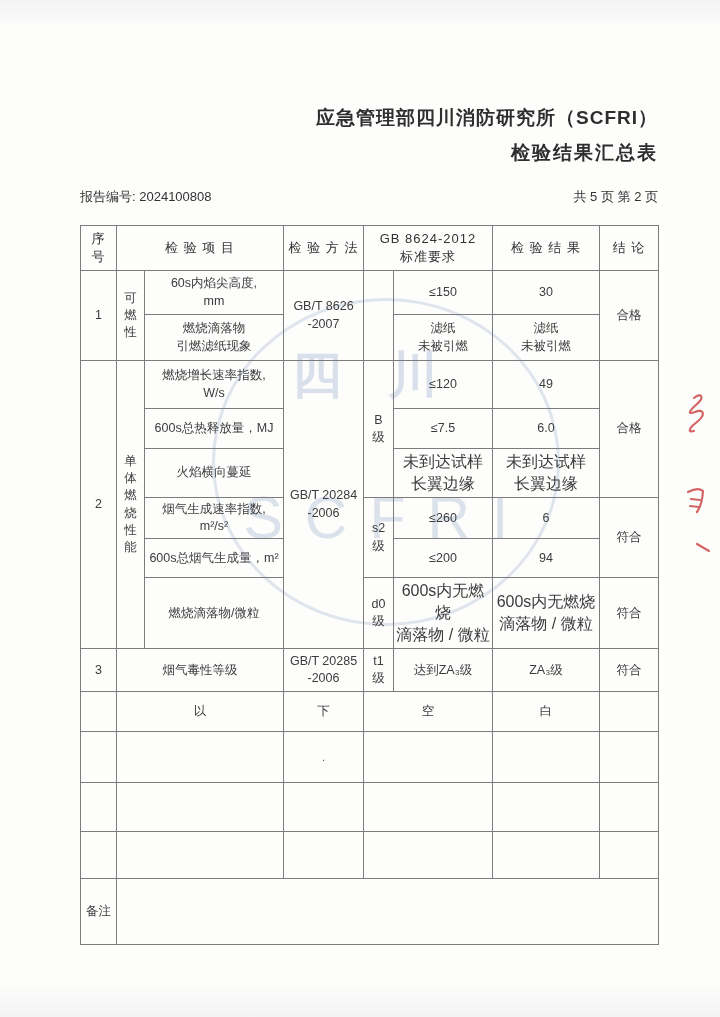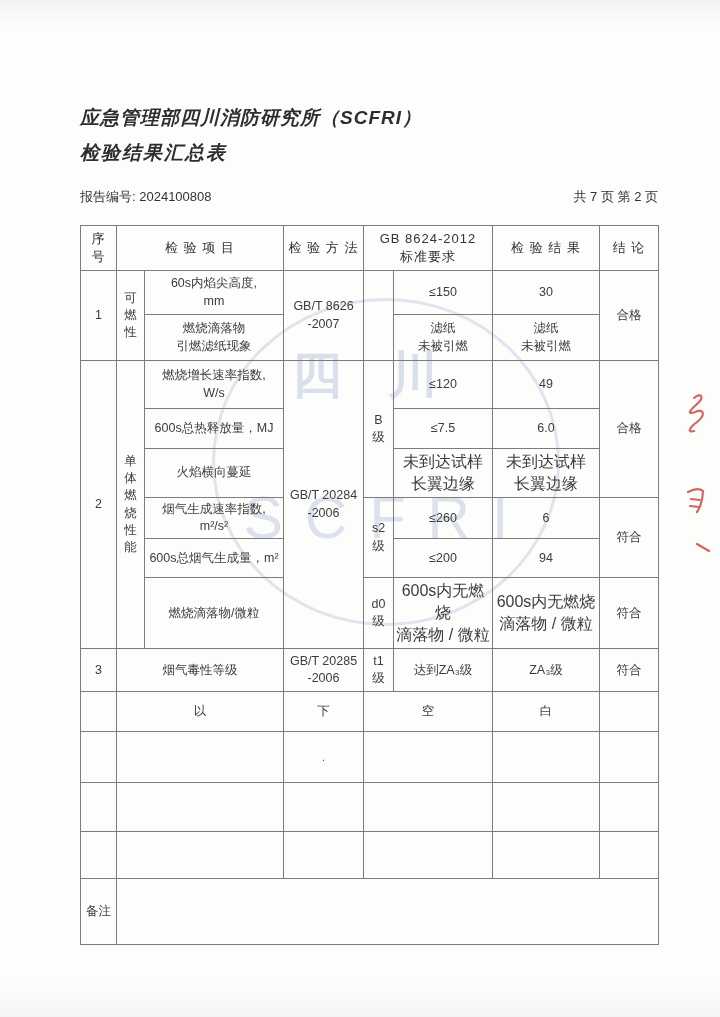--- a/index.html
+++ b/index.html
@@ -4,21 +4,21 @@
 <style>
   html,body{margin:0;padding:0;}
   body{
     width:720px;height:1017px;position:relative;overflow:hidden;
     background:#fdfdfc;
     font-family:"Liberation Sans","DejaVu Sans",sans-serif;
     color:#3a3a3a;
   }
   .page{position:absolute;inset:0;background:linear-gradient(180deg,#f3f3f5 0px,#fdfdfc 28px,#fdfdfc 980px,#f4f4f4 1017px);}
   .content{position:absolute;left:80px;top:100px;width:578px;}
-  .title-block{text-align:left;font-style:italic;}
+  .title-block{text-align:right;}
   .title-line{font-size:19px;font-weight:700;line-height:35px;letter-spacing:1px;color:#2e2e2e;}
   .title-line.sub{letter-spacing:2px;}
   .meta-row{display:flex;justify-content:space-between;align-items:flex-end;margin-top:18px;font-size:13px;color:#333;}
   table.report{
     border-collapse:collapse;table-layout:fixed;width:578px;margin-top:7px;
     font-size:12.5px;color:#3c3c3c;
   }
   table.report td{
     border:1px solid #7c7c7c;
     text-align:center;vertical-align:middle;
@@ -48,21 +48,21 @@
 
   <div class="content">
 
     <div class="title-block">
       <div class="title-line">应急管理部四川消防研究所（SCFRI）</div>
       <div class="title-line sub">检验结果汇总表</div>
     </div>
 
     <div class="meta-row">
       <span>报告编号: 2024100808</span>
-      <span>共 7 页 第 2 页</span>
+      <span>共 5 页 第 2 页</span>
     </div>
 
     <table class="report">
       <colgroup>
         <col style="width:36px">
           <col style="width:28px">
           <col style="width:139px">
           <col style="width:80px">
         <col style="width:30px">
           <col style="width:99px">

